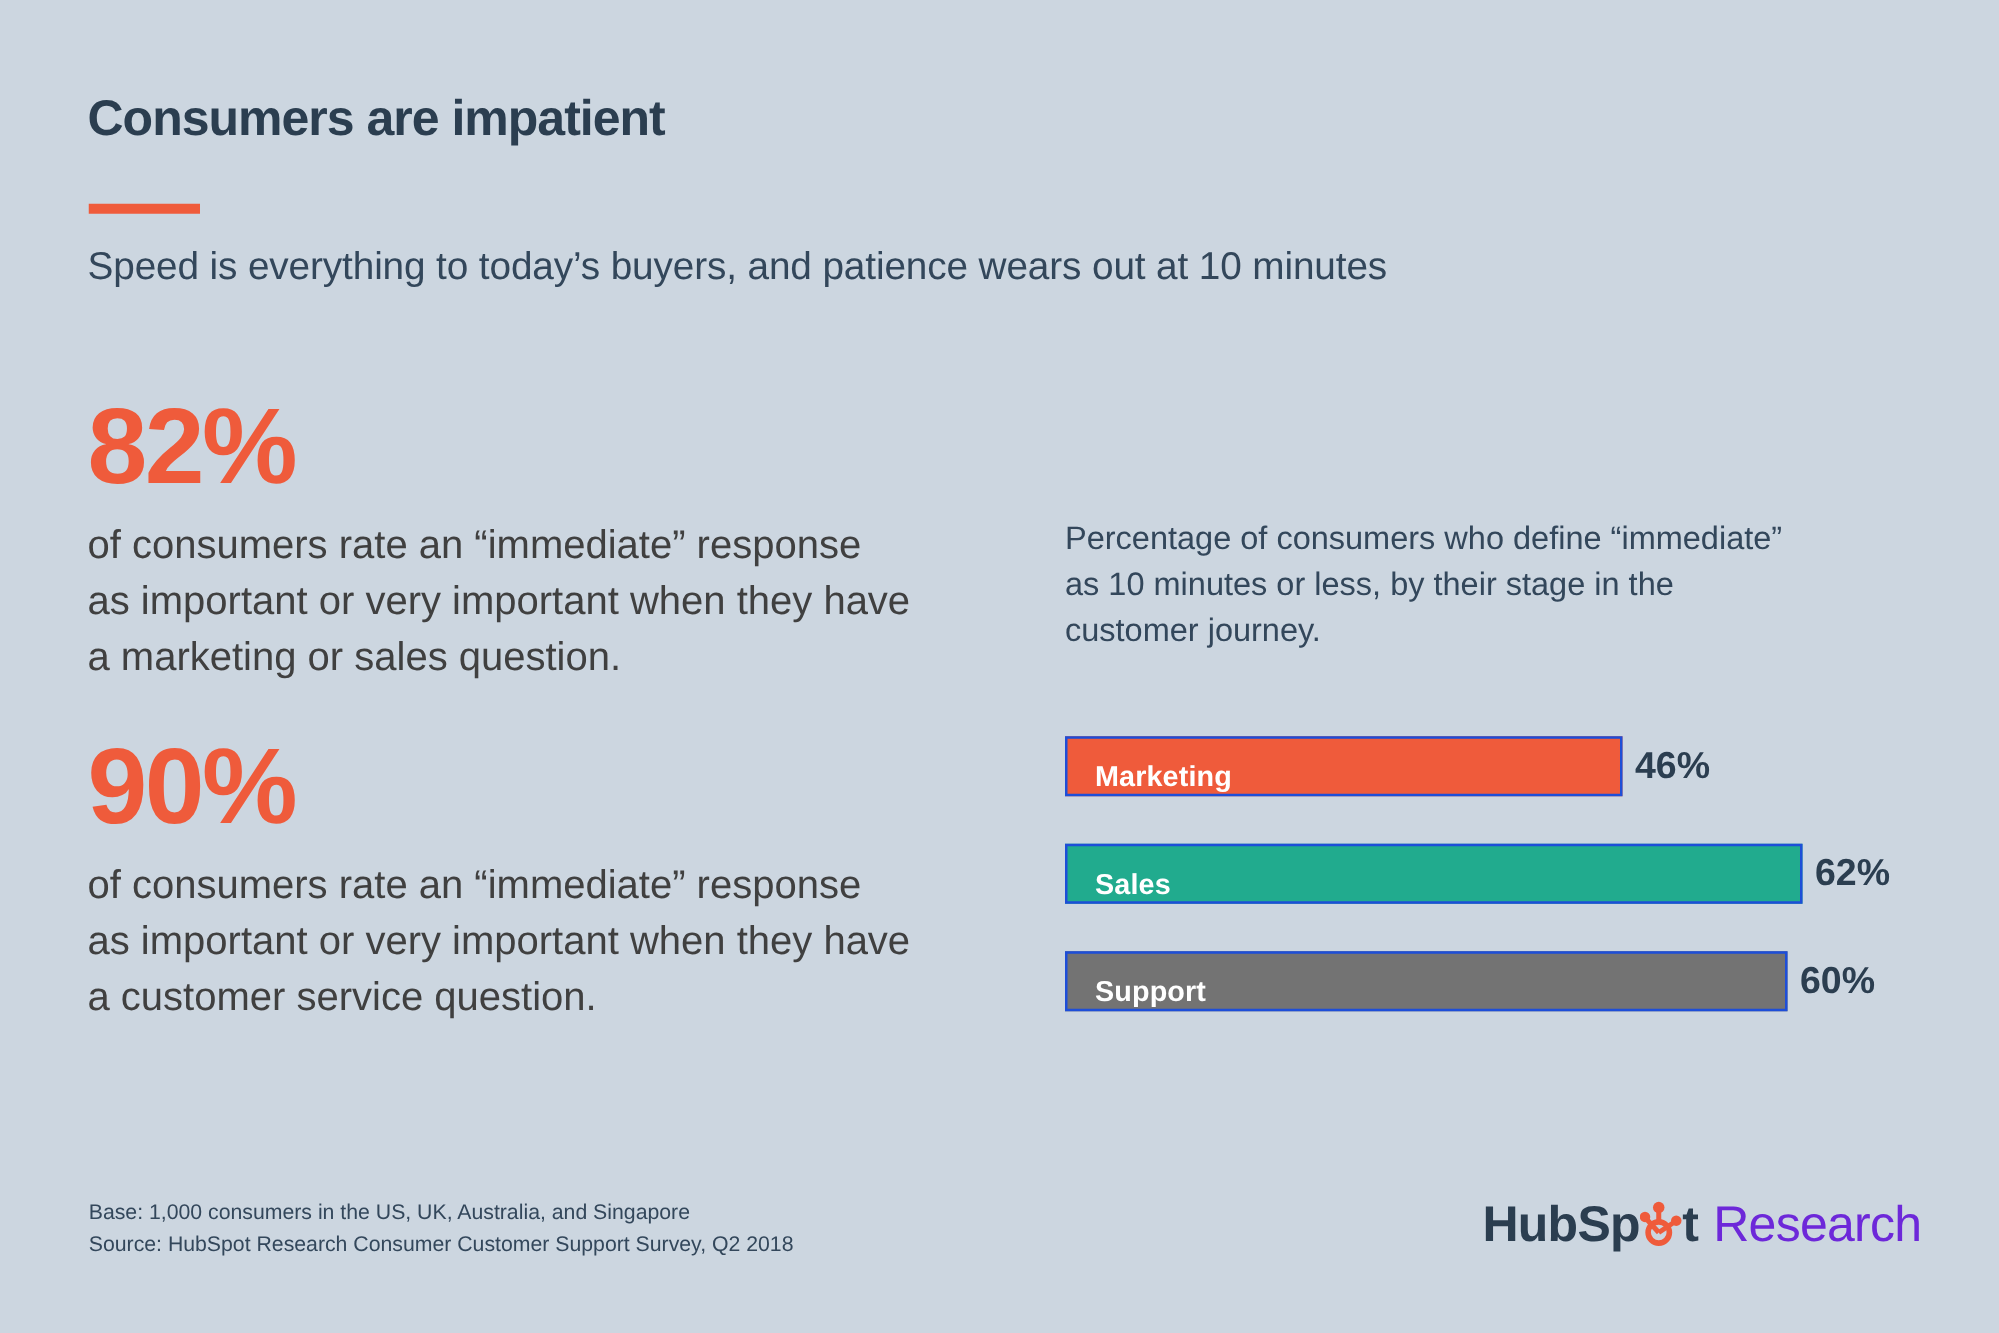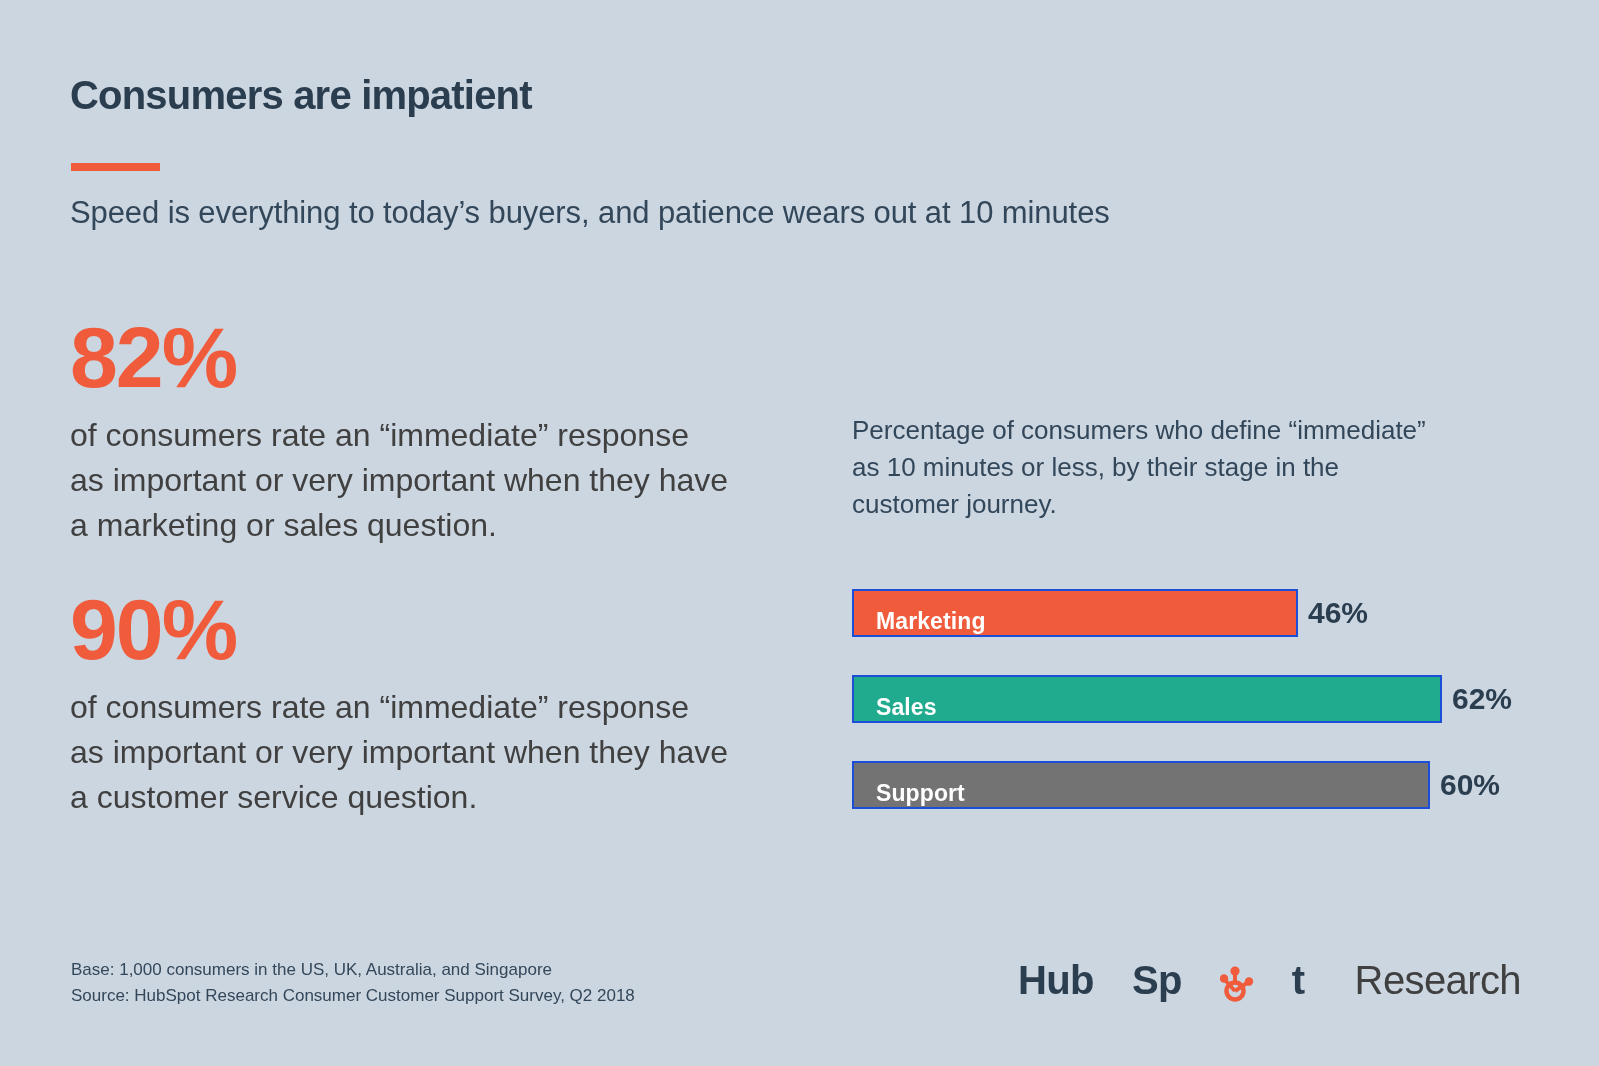--- a/index.html
+++ b/index.html
@@ -133,45 +133,44 @@
     position: absolute;
     left: 71px;
     top: 957px;
     font-size: 17px;
     line-height: 1.55;
     color: #33475b;
   }
 
   .brand {
     position: absolute;
-    right: 78px;
+    right: 62px;
     top: 958px;
     display: flex;
-    align-items: flex-end;
+    align-items: flex-start;
     font-size: 40px;
     letter-spacing: -0.6px;
     color: #33475b;
-    gap: 38px;
   }
   .brand-hub {
     font-weight: bold;
     color: #2b3e50;
   }
   .brand-sp { font-weight: bold; color: #2b3e50; }
   .brand-sprocket {
     display: inline-block;
     width: 34px;
     height: 40px;
     position: relative;
     vertical-align: middle;
   }
   .brand-t { font-weight: bold; color: #2b3e50; }
   .brand-research {
     font-weight: 400;
-    color: #404040;
+    color: #6d28d9;
     margin-left: 12px;
   }
 </style>
 </head>
 <body>
 
 <div class="canvas">
 
   <h1 class="headline">Consumers are impatient</h1>
 

